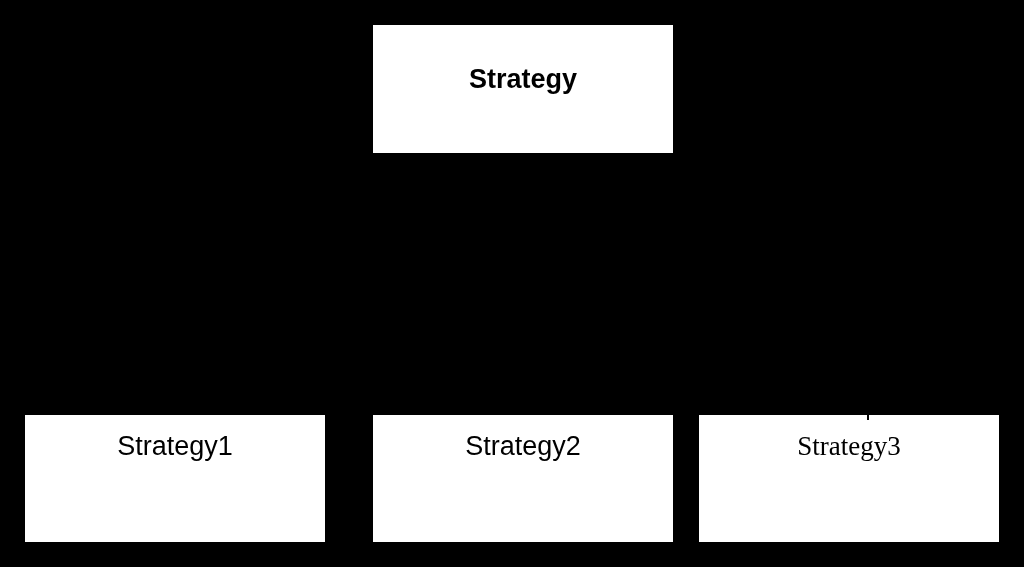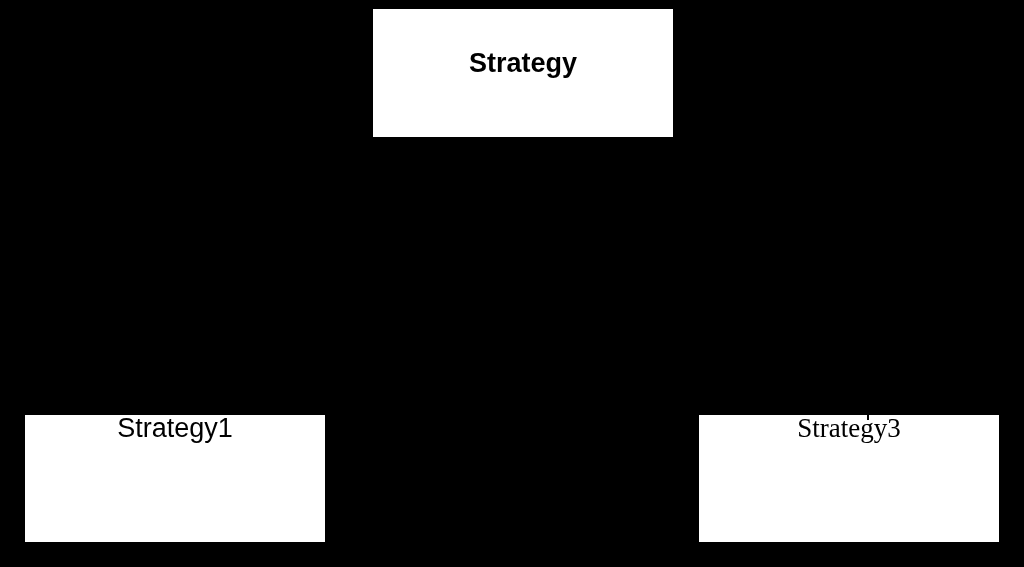--- a/index.html
+++ b/index.html
@@ -32,35 +32,35 @@
     display: block;
     width: 100%;
     white-space: nowrap;
     line-height: 1;
     color: #000000;
   }
 
   
   .node-root {
     left: 372px;
-    top: 8px;
+    top: 24px;
     width: 302px;
     height: 130px;
   }
   .node-root .node-label {
     font-size: 27px;
     font-weight: bold;
     padding-top: 41px;
   }
 
   
   .node-leaf .node-label {
     font-size: 27px;
     font-weight: normal;
-    padding-top: 0;
+    padding-top: 18px;
   }
   .node-child-1 {
     left: 24px;
     top: 414px;
     width: 302px;
     height: 129px;
   }
   .node-child-2 {
     left: 372px;
     top: 414px;
@@ -111,20 +111,23 @@
   </svg>
 
   <div class="node node-root">
     <span class="node-label">Strategy</span>
   </div>
 
   <div class="node node-leaf node-child-1">
     <span class="node-label">Strategy1</span>
   </div>
 
+  <div class="node node-leaf node-child-2">
+    <span class="node-label">Strategy2</span>
+  </div>
 
   <div class="node node-leaf node-child-3">
     <span class="node-label">Strategy3</span>
   </div>
 
   <div class="edge-stub"></div>
 
 </div>
 
 </body></html>

